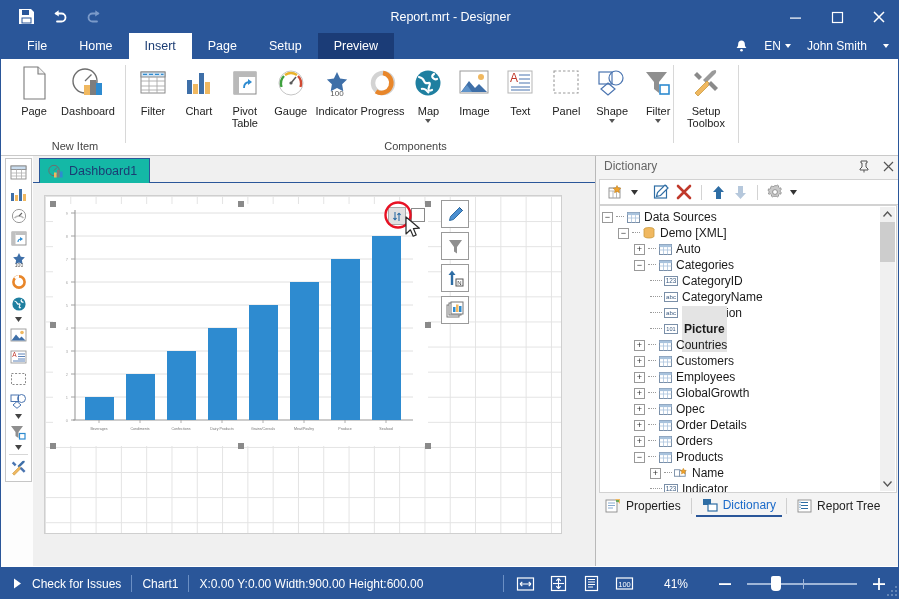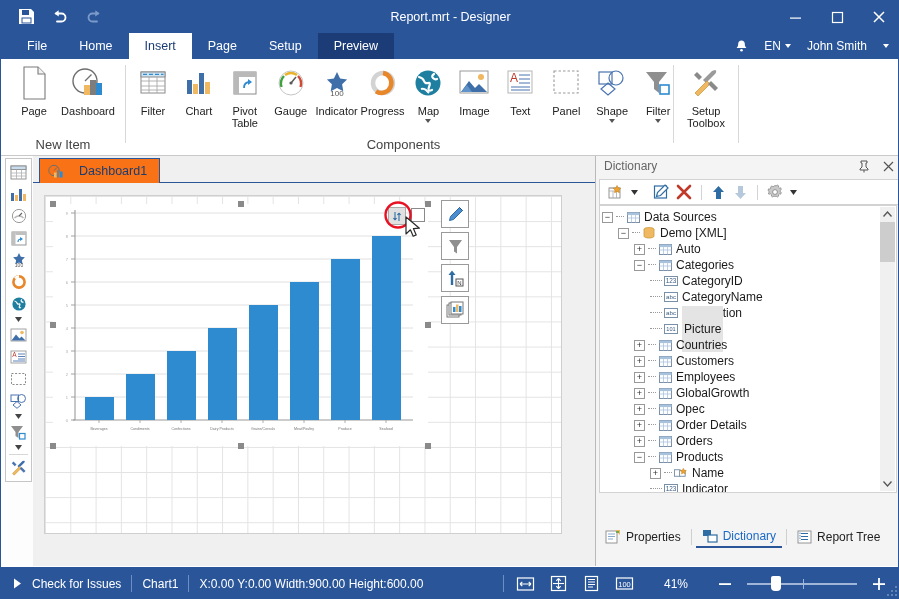--- a/index.html
+++ b/index.html
@@ -27,40 +27,40 @@
   .tab{height:26px;line-height:26px;padding:0 16px;color:#fff;font-size:12.5px;cursor:pointer;}
   .tab.active{background:#fff;color:#1b3c73;}
   .tab.preview{background:#1b3c77;}
   .tabbar-right{position:absolute;right:8px;top:0;height:26px;display:flex;align-items:center;gap:10px;color:#fff;font-size:12px;}
   .tbr-item{display:flex;align-items:center;gap:4px;cursor:pointer;height:26px;padding:0 3px;}
   .caret{width:0;height:0;border-left:3.5px solid transparent;border-right:3.5px solid transparent;border-top:4px solid #fff;display:inline-block;}
 
   
   .ribbon{position:absolute;left:0;top:58px;width:899px;height:96px;background:#fff;border-bottom:1px solid #c9c9c9;}
   .rgroup{position:absolute;top:0;height:96px;}
-  .rlabel{position:absolute;bottom:3px;width:100%;text-align:center;font-size:13px;color:#444;}
+  .rlabel{position:absolute;bottom:3px;width:100%;text-align:center;font-size:11px;color:#444;padding-left:12px;}
   .rsep{position:absolute;top:6px;width:1px;height:78px;background:#d8d8d8;}
   .ritems{display:flex;align-items:flex-start;height:76px;}
   .ritem{width:54px;display:flex;flex-direction:column;align-items:center;cursor:pointer;padding-top:4px;}
   .ritem .ico{height:40px;display:flex;align-items:center;justify-content:center;}
   .ritem .cap{font-size:11px;color:#222;text-align:center;line-height:12px;margin-top:2px;}
   .dncaret{width:0;height:0;border-left:3.5px solid transparent;border-right:3.5px solid transparent;border-top:4px solid #555;margin-top:2px;}
 
   
   .leftstrip{position:absolute;left:0;top:155px;width:32px;height:410px;background:#fdfdfd;border-right:1px solid #d0d0d0;}
   .ls-box{position:absolute;left:4px;top:2px;width:25px;border:1px solid #c6c6c6;background:#fff;padding:2px 0;}
   .ls-item{width:25px;height:22px;display:flex;align-items:center;justify-content:center;cursor:pointer;}
   .ls-arrow{width:25px;height:9px;display:flex;align-items:center;justify-content:center;cursor:pointer;}
   .ls-sep{height:1px;background:#d7d7d7;margin:2px 3px;}
 
   
   .docarea{position:absolute;left:32px;top:155px;width:562px;height:410px;background:#f0f0f0;border-right:1px solid #b9b9b9;overflow:hidden;}
   .doctabs{position:absolute;left:0;top:0;width:562px;height:26px;background:#f0f0f0;border-bottom:1px solid #2a5699;}
-  .doctab{position:absolute;left:6px;top:2px;height:24px;background:#f97316;border:1px solid #2a5699;border-bottom:none;
-     display:flex;align-items:center;gap:14px;padding:0 12px 0 8px;cursor:pointer;}
+  .doctab{position:absolute;left:6px;top:2px;height:24px;background:#14b8a6;border:1px solid #2a5699;border-bottom:none;
+     display:flex;align-items:center;gap:4px;padding:0 12px 0 8px;cursor:pointer;}
   .doctab span{font-size:12.5px;color:#1b3c73;}
   .canvaswrap{position:absolute;left:0;top:27px;width:562px;height:383px;background:#f0f0f0;}
   .page{position:absolute;left:11px;top:12px;width:516px;height:337px;background:#fff;border:1px solid #cfcfcf;overflow:hidden;}
   .grid{position:absolute;inset:0;
     background-image:linear-gradient(to right,#e3e3e3 1px,transparent 1px),linear-gradient(to bottom,#e3e3e3 1px,transparent 1px);
     background-size:25.3px 25.1px;}
   .chartbox{position:absolute;left:8px;top:8px;width:375px;height:242px;background:#fff;}
   .sel-handle{position:absolute;width:6px;height:6px;background:#8a8a8a;}
   .plot{position:absolute;left:0;top:0;width:100%;height:100%;}
   .axis-lbl{font-size:3.6px;fill:#777;font-family:"Liberation Sans",sans-serif;}
@@ -78,25 +78,25 @@
   .rp-hb{width:16px;height:16px;display:flex;align-items:center;justify-content:center;cursor:pointer;}
   .rp-toolbar{position:absolute;left:3px;top:23px;width:296px;height:24px;background:#fff;border:1px solid #d2d2d2;display:flex;align-items:center;padding-left:5px;gap:3px;}
   .tbi{height:20px;display:flex;align-items:center;justify-content:center;cursor:pointer;padding:0 2px;}
   .tb-div{width:1px;height:15px;background:#d3d3d3;margin:0 4px;}
   .tree{position:absolute;left:3px;top:49px;width:296px;height:286px;background:#fff;border:1px solid #d2d2d2;overflow:hidden;}
   .tnode{height:16px;display:flex;align-items:center;font-size:12px;color:#1a1a1a;white-space:nowrap;cursor:pointer;}
   .exp{width:9px;height:9px;border:1px solid #999;background:#fff;display:inline-flex;align-items:center;justify-content:center;
     font-size:9px;line-height:8px;color:#333;margin-right:3px;flex:none;font-family:"Liberation Sans",sans-serif;}
   .dots{width:8px;height:1px;border-top:1px dotted #9a9a9a;margin-right:2px;flex:none;}
   .nico{width:14px;height:12px;margin-right:4px;flex:none;display:flex;align-items:center;justify-content:center;}
-  .sel-lbl{background:#e4e4e4;padding:16px 2px;}
+  .sel-lbl{background:#e4e4e4;padding:16px 2px;font-weight:bold;}
   .scrollbar{position:absolute;right:1px;top:1px;width:15px;height:284px;background:#f0f0f0;}
   .sb-arrow{width:15px;height:15px;display:flex;align-items:center;justify-content:center;background:#f0f0f0;cursor:pointer;}
   .sb-thumb{position:absolute;left:0;top:15px;width:15px;height:40px;background:#cdcdcd;cursor:pointer;}
-  .rp-tabs{position:absolute;left:3px;top:338px;width:296px;height:24px;display:flex;align-items:center;gap:4px;margin-top:31px;}
+  .rp-tabs{position:absolute;left:3px;top:338px;width:296px;height:24px;display:flex;align-items:center;gap:4px;}
   .rp-tab{display:flex;align-items:center;gap:5px;padding:2px 6px 3px;font-size:12px;color:#222;cursor:pointer;}
   .rp-tab.active{color:#1b6ac9;border-bottom:2px solid #2a5699;}
   .rp-tabsep{width:1px;height:16px;background:#cfcfcf;}
 
   
   .status{position:absolute;left:0;top:566px;width:899px;height:33px;background:#2a5699;color:#fff;font-size:12px;}
   .st-left{position:absolute;left:12px;top:0;height:33px;display:flex;align-items:center;gap:10px;}
   .st-sep{width:1px;height:17px;background:#6b8fc4;}
   .st-right{position:absolute;right:10px;top:0;height:33px;display:flex;align-items:center;gap:11px;}
   .st-btn{width:22px;height:20px;display:flex;align-items:center;justify-content:center;cursor:pointer;}

